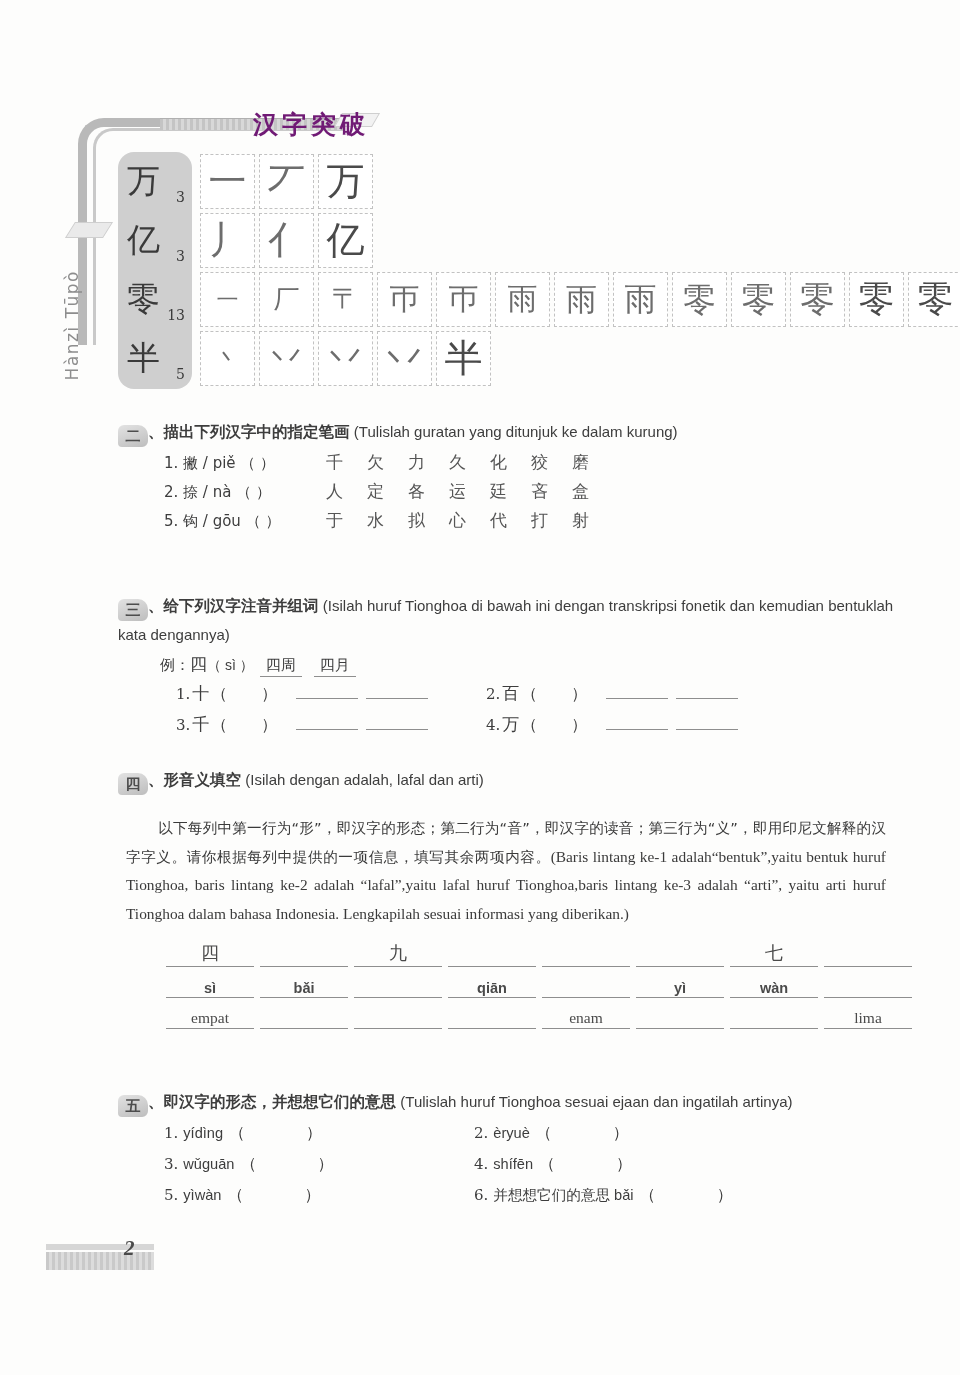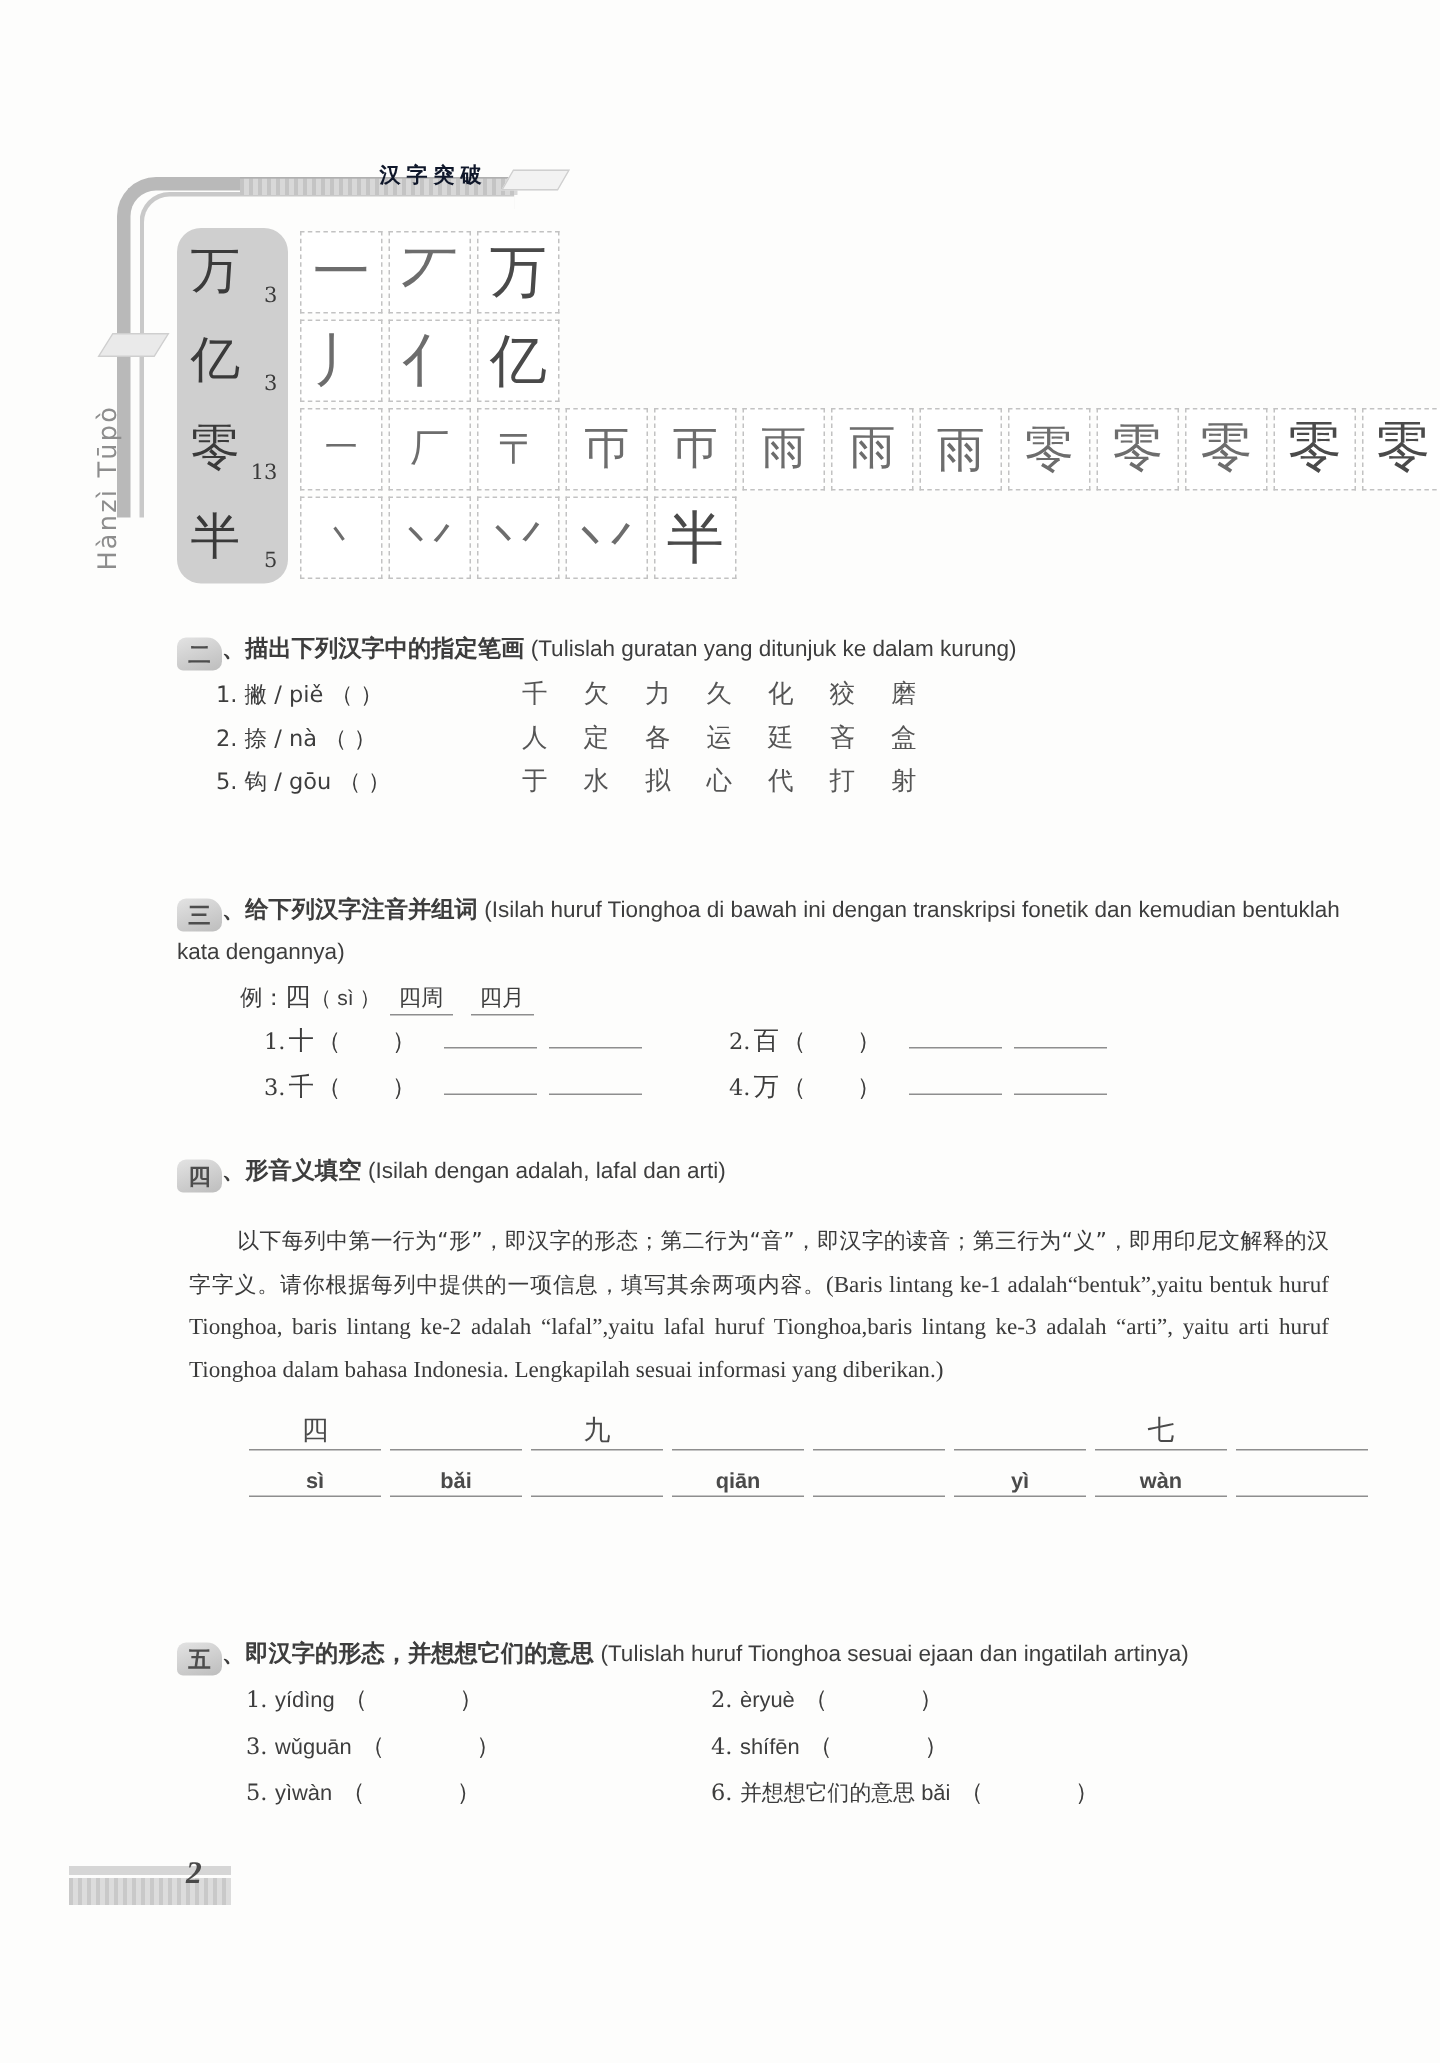--- a/index.html
+++ b/index.html
@@ -87,24 +87,24 @@
     height: 12px;
     background: #f2f2f2;
     border: 1px solid #cfcfcf;
     transform: skewX(-30deg);
   }
 
   .page-title {
     position: absolute;
     left: 253px;
     top: 108px;
-    font-size: 14px;
+    font-size: 25px;
     font-weight: bold;
     letter-spacing: 4px;
-    color: #0f172a;
+    color: #701a75;
     font-family: "DejaVu Sans", sans-serif;
   }
 
   
   .side-label {
     position: absolute;
     left: 62px;
     top: 270px;
     width: 26px;
     font-size: 17px;
@@ -216,22 +216,21 @@
     font-family: "Liberation Sans", sans-serif;
     font-size: 15px;
   }
   .sec-body { margin-top: 4px; }
 
   
   .s2-row {
     display: flex;
     align-items: baseline;
     height: 29px;
-    margin-left: 26px;
-    gap: 42px;
+    margin-left: 46px;
   }
   .s2-label {
     width: 150px;
     font-size: 15px;
     color: #3d3d3d;
     font-family: "DejaVu Sans", sans-serif;
   }
   .s2-chars {
     display: flex;
     font-size: 17px;
@@ -634,20 +633,46 @@
         <span class="s4-cell">
             <span class="py">yì</span>
           </span>
         <span class="s4-cell">
             <span class="py">wàn</span>
           </span>
         <span class="s4-cell">
             <span class="py"></span>
           </span>
       </div>
+      <div class="s4-trow">
+        <span class="s4-cell">
+            <span class="id">empat</span>
+          </span>
+        <span class="s4-cell">
+            <span class="id"></span>
+          </span>
+        <span class="s4-cell">
+            <span class="id"></span>
+          </span>
+        <span class="s4-cell">
+            <span class="id"></span>
+          </span>
+        <span class="s4-cell">
+            <span class="id">enam</span>
+          </span>
+        <span class="s4-cell">
+            <span class="id"></span>
+          </span>
+        <span class="s4-cell">
+            <span class="id"></span>
+          </span>
+        <span class="s4-cell">
+            <span class="id">lima</span>
+          </span>
+      </div>
     </div>
   </div>
 
   <div class="section" style="top:1088px; width:790px;">
     <div class="sec-title">
       <span class="sec-badge">五</span><span class="cn">、即汉字的形态，并想想它们的意思</span> <span class="id">(Tulislah huruf Tionghoa sesuai ejaan dan ingatilah artinya)</span>
     </div>
     <div class="s5-grid">
       <div class="s5-line">
         <span class="s5-item">

